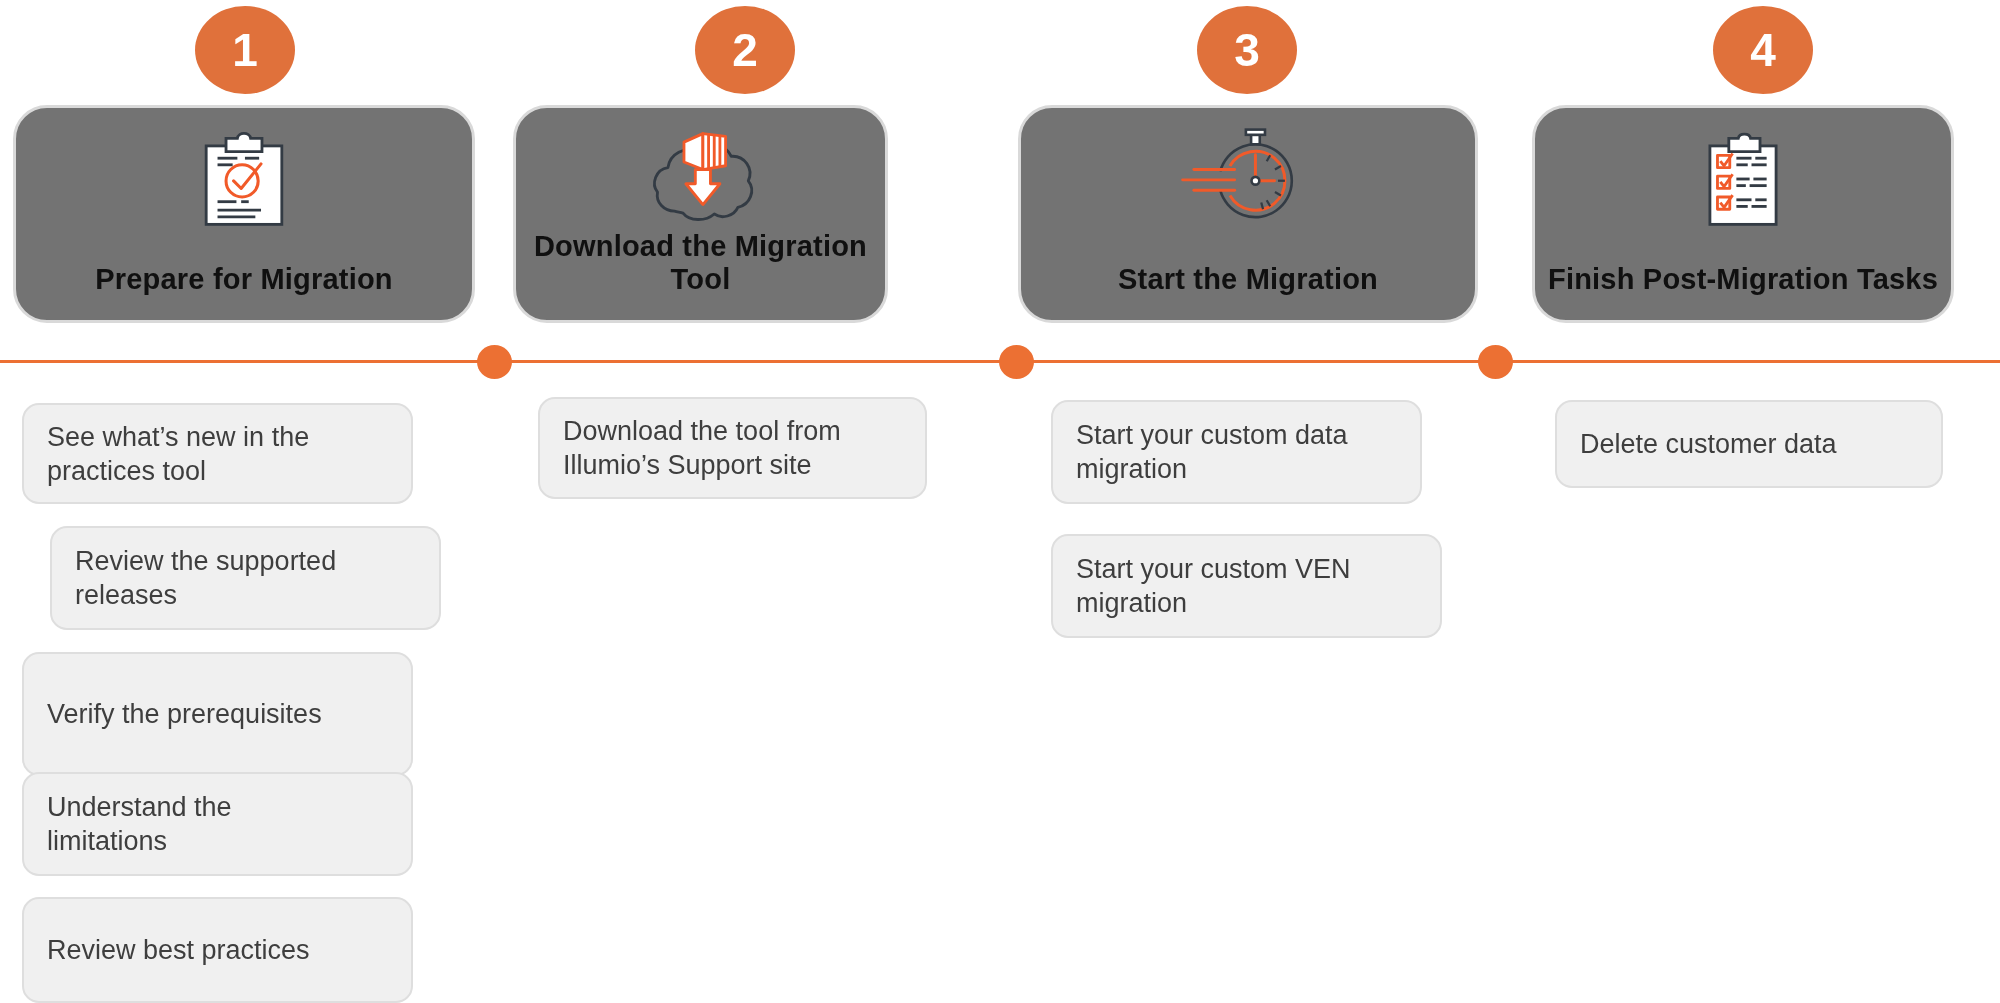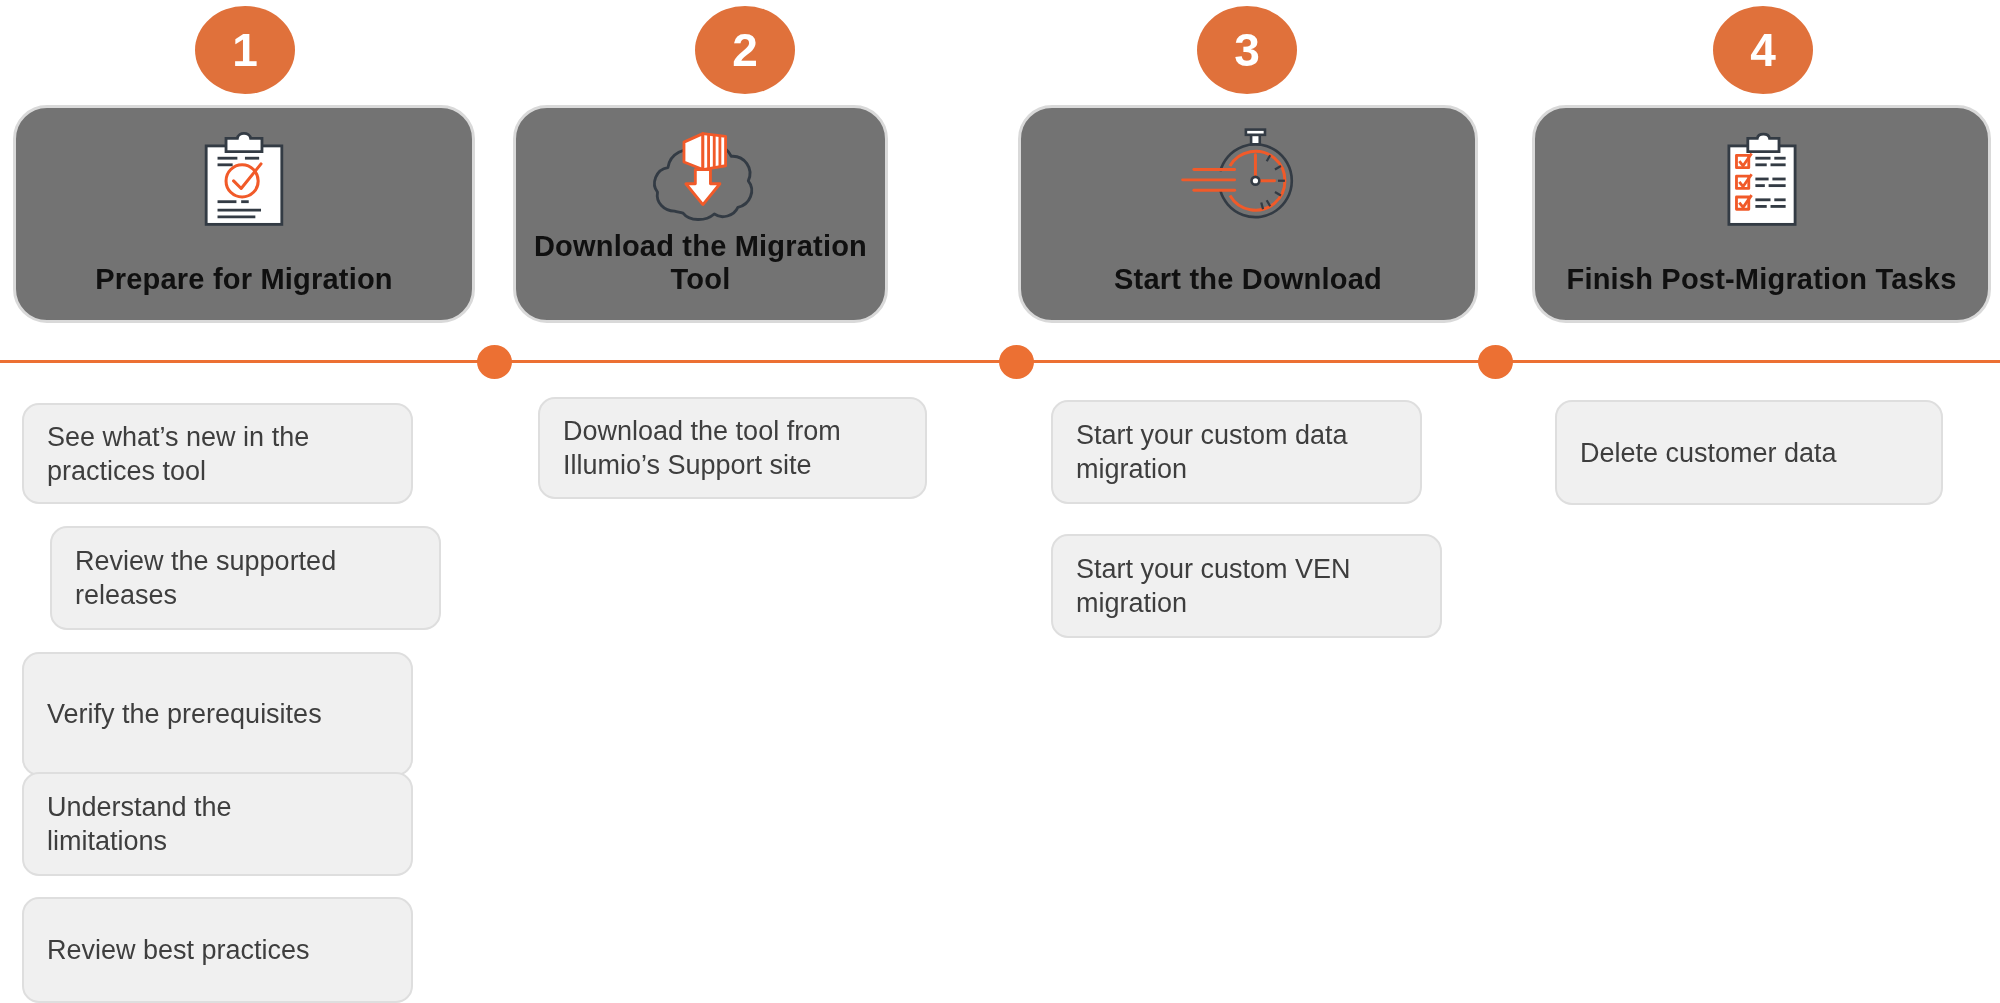--- a/index.html
+++ b/index.html
@@ -27,21 +27,21 @@
   .n1{left:195px;} .n2{left:695px;} .n3{left:1197px;} .n4{left:1713px;}
 
   
   .card{
     position:absolute;top:105px;height:218px;background:#737373;
     border:3px solid var(--card-border);border-radius:34px;
   }
   .c1{left:13px;width:462px;}
   .c2{left:513px;width:375px;}
   .c3{left:1018px;width:460px;}
-  .c4{left:1532px;width:459px;}
+  .c4{left:1532px;width:422px;}
   .icon-wrap{
     position:absolute;top:18px;left:0;right:0;height:106px;
     display:flex;align-items:center;justify-content:center;
   }
   .card-title{
     position:absolute;left:8px;right:8px;bottom:24px;text-align:center;
     font-size:29px;font-weight:700;color:var(--title-text);letter-spacing:0.2px;
   }
 
   
@@ -59,21 +59,21 @@
     white-space:pre-line;
   }
   .t11{left:22px;top:403px;width:391px;height:101px;}
   .t12{left:22px;top:526px;width:391px;height:104px;margin-left:28px;}
   .t13{left:22px;top:652px;width:391px;height:124px;}
   .t14{left:22px;top:772px;width:391px;height:104px;}
   .t15{left:22px;top:897px;width:391px;height:106px;}
   .t21{left:538px;top:397px;width:389px;height:102px;}
   .t31{left:1051px;top:400px;width:371px;height:104px;}
   .t32{left:1051px;top:534px;width:391px;height:104px;}
-  .t41{left:1555px;top:400px;width:388px;height:105px;}
+  .t41{left:1555px;top:400px;width:388px;height:88px;}
 
   svg{display:block;}
 </style>
 </head>
 <body>
 
 <div class="canvas">
 
   <div class="step-num n1">1</div>
   <div class="step-num n2">2</div>
@@ -140,21 +140,21 @@
         <g stroke="#F15A29" stroke-width="3.4" stroke-linecap="round">
           <line x1="88" y1="62" x2="88" y2="32"></line>
           <line x1="88" y1="62" x2="110" y2="62"></line>
           <line x1="17" y1="49" x2="64" y2="49"></line>
           <line x1="4" y1="61" x2="64" y2="61"></line>
           <line x1="17" y1="73" x2="64" y2="73"></line>
         </g>
         <circle cx="88" cy="62" r="4.5" fill="#ffffff" stroke="#333B44" stroke-width="3"></circle>
       </svg>
     </span>
-    <div class="card-title">Start the Download</div>
+    <div class="card-title">Start the Migration</div>
   </div>
 
   <div class="card c4">
     <span class="icon-wrap">
       <svg width="104" height="104" viewBox="0 0 110 110" aria-hidden="true">
         <g fill="none" stroke="#333B44" stroke-width="3">
           <rect x="20" y="20" width="70" height="83" fill="#ffffff"></rect>
           <path d="M40,26 v-14 h10 c1,-6 12,-6 13,0 h10 v14 z" fill="#ffffff"></path>
           <line x1="48" y1="33" x2="64" y2="33"></line>
             <line x1="68" y1="33" x2="80" y2="33"></line>

